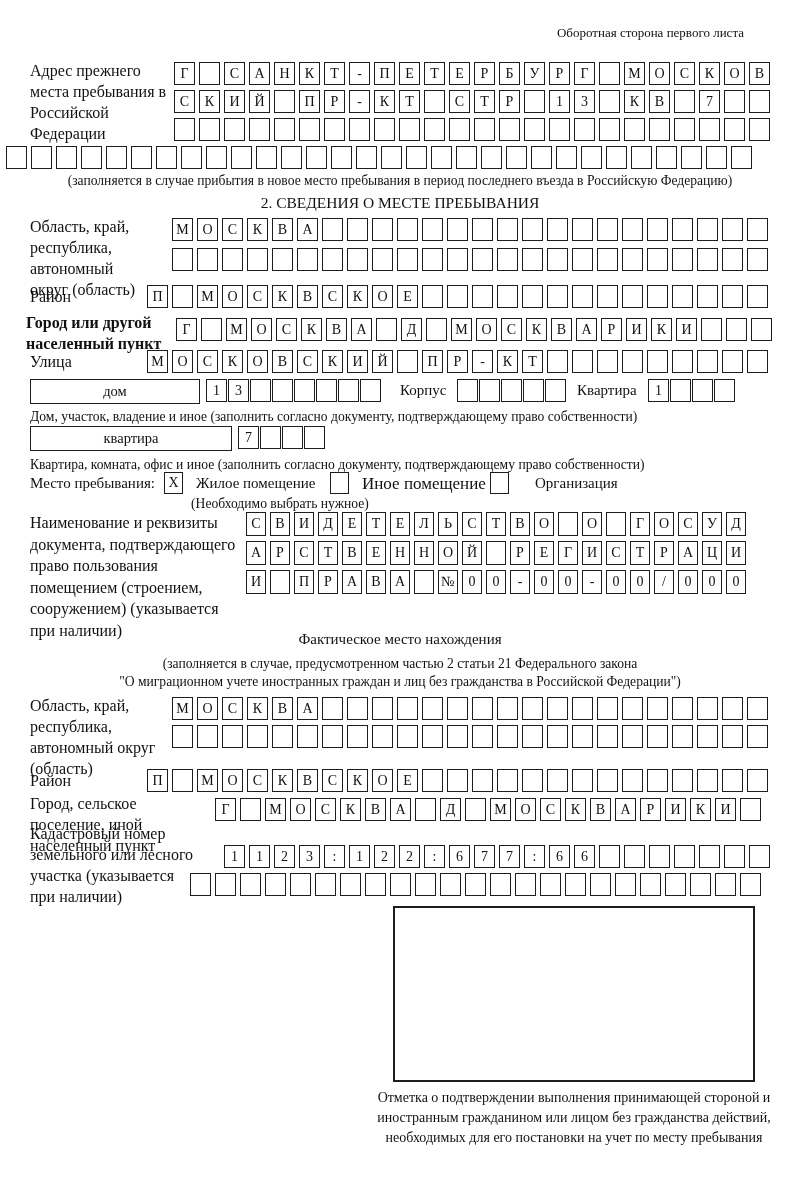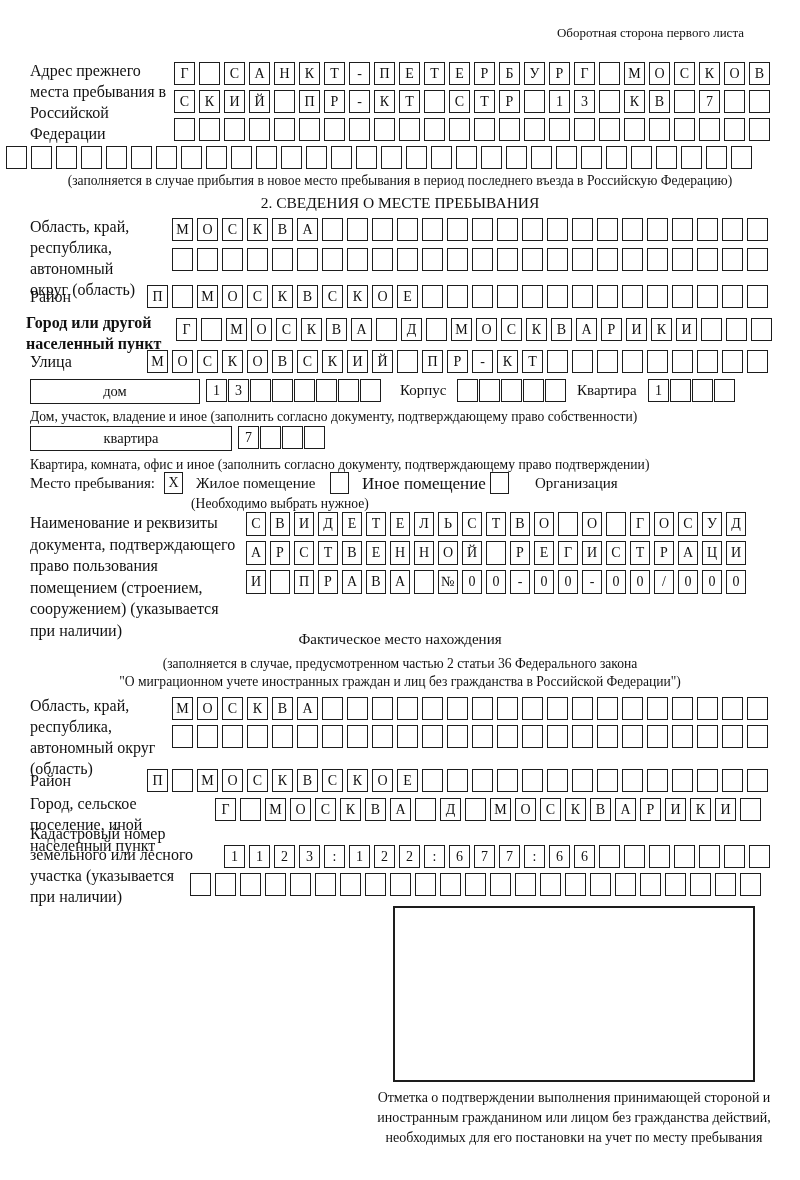--- a/index.html
+++ b/index.html
@@ -318,21 +318,21 @@
 
   <div class="abs" style="top:426px;left:0;width:800px;height:30px;">
     <div class="abs wbox" style="left:30px;top:0;width:200px;">квартира</div>
     <div class="abs cells tight" style="left:238px;top:0;">
         <span class="cell">7</span>
         <span class="cell"></span>
         <span class="cell"></span>
         <span class="cell"></span>
       </div>
   </div>
-  <div class="abs note" style="top:457px;left:30px;">Квартира, комната, офис и иное (заполнить согласно документу, подтверждающему право подтверждении)</div>
+  <div class="abs note" style="top:457px;left:30px;">Квартира, комната, офис и иное (заполнить согласно документу, подтверждающему право собственности)</div>
 
   <div class="abs" style="top:472px;left:0;width:800px;height:26px;">
     <span class="abs lbl" style="left:30px;top:1px;font-size:15px;">Место пребывания:</span>
     <span class="abs chk" style="left:164px;top:0;">X</span>
     <span class="abs lbl" style="left:196px;top:1px;font-size:15px;">Жилое помещение</span>
     <span class="abs chk" style="left:330px;top:0;"></span>
     <span class="abs lbl" style="left:362px;top:1px;font-size:17px;">Иное помещение</span>
     <span class="abs chk" style="left:490px;top:0;"></span>
     <span class="abs lbl" style="left:535px;top:1px;font-size:15px;">Организация</span>
   </div>
@@ -403,21 +403,21 @@
       <span class="cell">-</span>
       <span class="cell">0</span>
       <span class="cell">0</span>
       <span class="cell">/</span>
       <span class="cell">0</span>
       <span class="cell">0</span>
       <span class="cell">0</span>
     </div>
 
   <div class="abs bold center" style="top:631px;left:0;width:800px;font-size:15px;">Фактическое место нахождения</div>
-  <div class="abs note center" style="top:656px;left:0;width:800px;">(заполняется в случае, предусмотренном частью 2 статьи 36 Федерального закона</div>
+  <div class="abs note center" style="top:656px;left:0;width:800px;">(заполняется в случае, предусмотренном частью 2 статьи 21 Федерального закона</div>
   <div class="abs note center" style="top:674px;left:0;width:800px;">"О миграционном учете иностранных граждан и лиц без гражданства в Российской Федерации")</div>
 
   <div class="abs lbl" style="top:695px;left:30px;width:152px;">Область, край, республика, автономный округ (область)</div>
   <div class="abs cells" style="top:697px;left:172px;">
       <span class="cell">М</span>
       <span class="cell">О</span>
       <span class="cell">С</span>
       <span class="cell">К</span>
       <span class="cell">В</span>
       <span class="cell">А</span>

